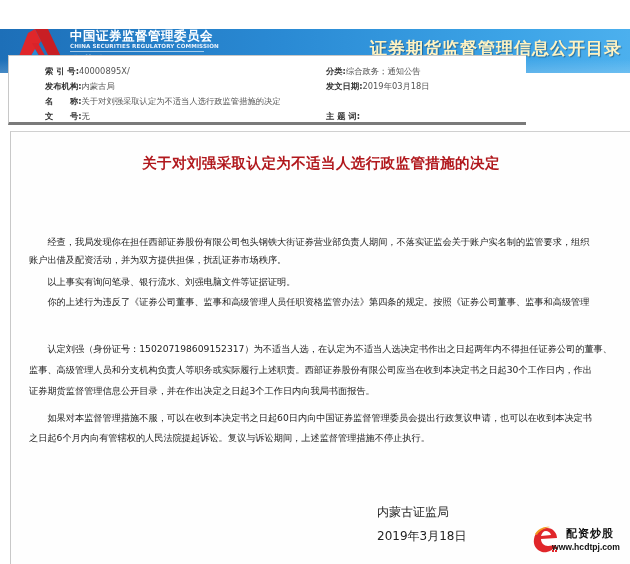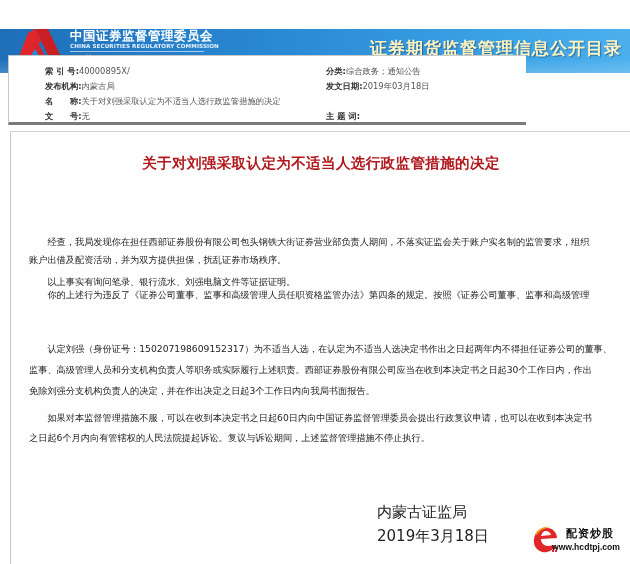--- a/index.html
+++ b/index.html
@@ -46,21 +46,21 @@
     position: absolute; left: 10px; top: 131px; width: 620px; height: 433px;
     border-left: 1px solid #c8c8c8; border-top: 1px solid #d0d0d0;
     background: #fefefe;
   }
   .doc-title {
     position: absolute; left: 0; width: 620px; top: 22px; text-align: center;
     font-size: 14.5px; font-weight: bold; color: #b1181d; letter-spacing: 0.4px; line-height: 18px;
   }
   .para { position: absolute; left: 18px; width: 592px; font-size: 9.2px; line-height: 12px; color: #222; white-space: nowrap; }
 
-  .sign { position: absolute; font-size: 15px; color: #222; line-height: 12px; padding-left: 20px; }
+  .sign { position: absolute; font-size: 12px; color: #222; line-height: 12px; padding-left: 20px; }
 
   
   .wm { position: absolute; left: 530px; top: 523px; width: 100px; height: 38px; }
   .wm-logo { position: absolute; left: 2px; top: 2px; width: 28px; height: 30px; }
   .wm-cn { position: absolute; left: 36px; top: 4px; font-size: 11px; font-weight: bold; color: #111; letter-spacing: 1px; line-height: 13px; }
   .wm-url { position: absolute; left: 22px; top: 19px; font-size: 8.6px; font-weight: bold; color: #111; line-height: 11px; font-family: "Liberation Sans", sans-serif; }
 </style>
 </head>
 <body>
 
@@ -106,25 +106,25 @@
 
 <div class="content-panel">
   <div class="doc-title">关于对刘强采取认定为不适当人选行政监管措施的决定</div>
 
 
   <div class="para" style="top:104px;">　　经查，我局发现你在担任西部证券股份有限公司包头钢铁大街证券营业部负责人期间，不落实证监会关于账户实名制的监管要求，组织</div>
   <div class="para" style="top:122px;">账户出借及配资活动，并为双方提供担保，扰乱证券市场秩序。</div>
 
   <div class="para" style="top:144px;">　　以上事实有询问笔录、银行流水、刘强电脑文件等证据证明。</div>
 
-  <div class="para" style="top:157px;">　　你的上述行为违反了《证券公司董事、监事和高级管理人员任职资格监管办法》第四条的规定。按照《证券公司董事、监事和高级管理</div>
+  <div class="para" style="top:164px;">　　你的上述行为违反了《证券公司董事、监事和高级管理人员任职资格监管办法》第四条的规定。按照《证券公司董事、监事和高级管理</div>
 
   <div class="para" style="top:211px;">　　认定刘强（身份证号：150207198609152317）为不适当人选，在认定为不适当人选决定书作出之日起两年内不得担任证券公司的董事、</div>
   <div class="para" style="top:232px;">监事、高级管理人员和分支机构负责人等职务或实际履行上述职责。西部证券股份有限公司应当在收到本决定书之日起30个工作日内，作出</div>
-  <div class="para" style="top:253px;">免除刘强分支机构负责人的决定，并在作出决定之日起3个工作日内向我局书面报告。</div>
+  <div class="para" style="top:253px;">证券期货监督管理信息公开目录，并在作出决定之日起3个工作日内向我局书面报告。</div>
 
   <div class="para" style="top:280px;">　　如果对本监督管理措施不服，可以在收到本决定书之日起60日内向中国证券监督管理委员会提出行政复议申请，也可以在收到本决定书</div>
   <div class="para" style="top:300px;">之日起6个月内向有管辖权的人民法院提起诉讼。复议与诉讼期间，上述监督管理措施不停止执行。</div>
 
   <div class="sign" style="left:346px; top:374px;">内蒙古证监局</div>
   <div class="sign" style="left:346px; top:398px;">2019年3月18日</div>
 </div>
 
 <div class="wm">
   <svg class="wm-logo" viewBox="0 0 28 30">

